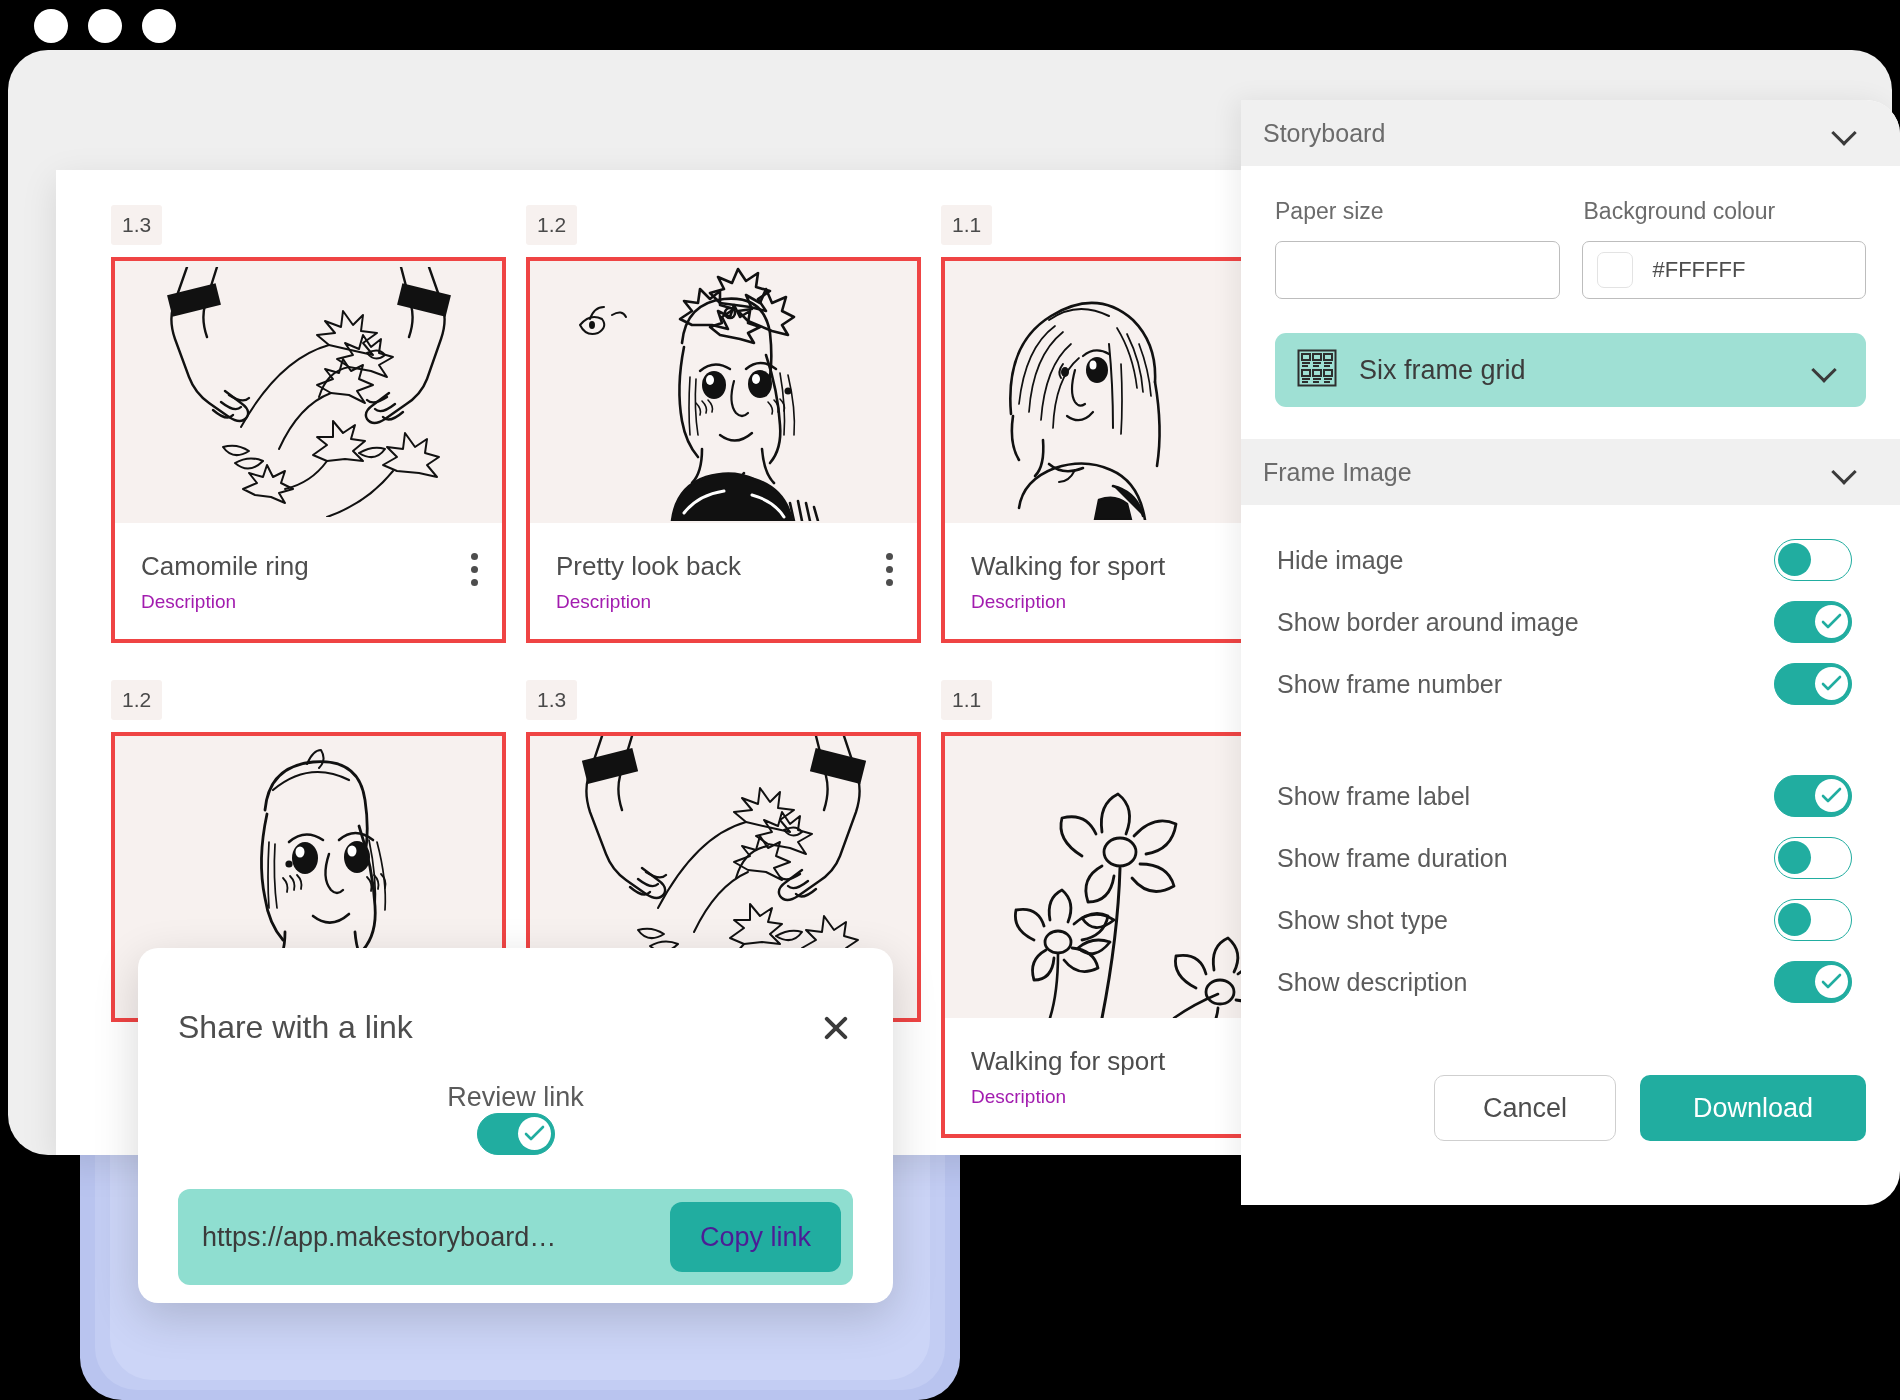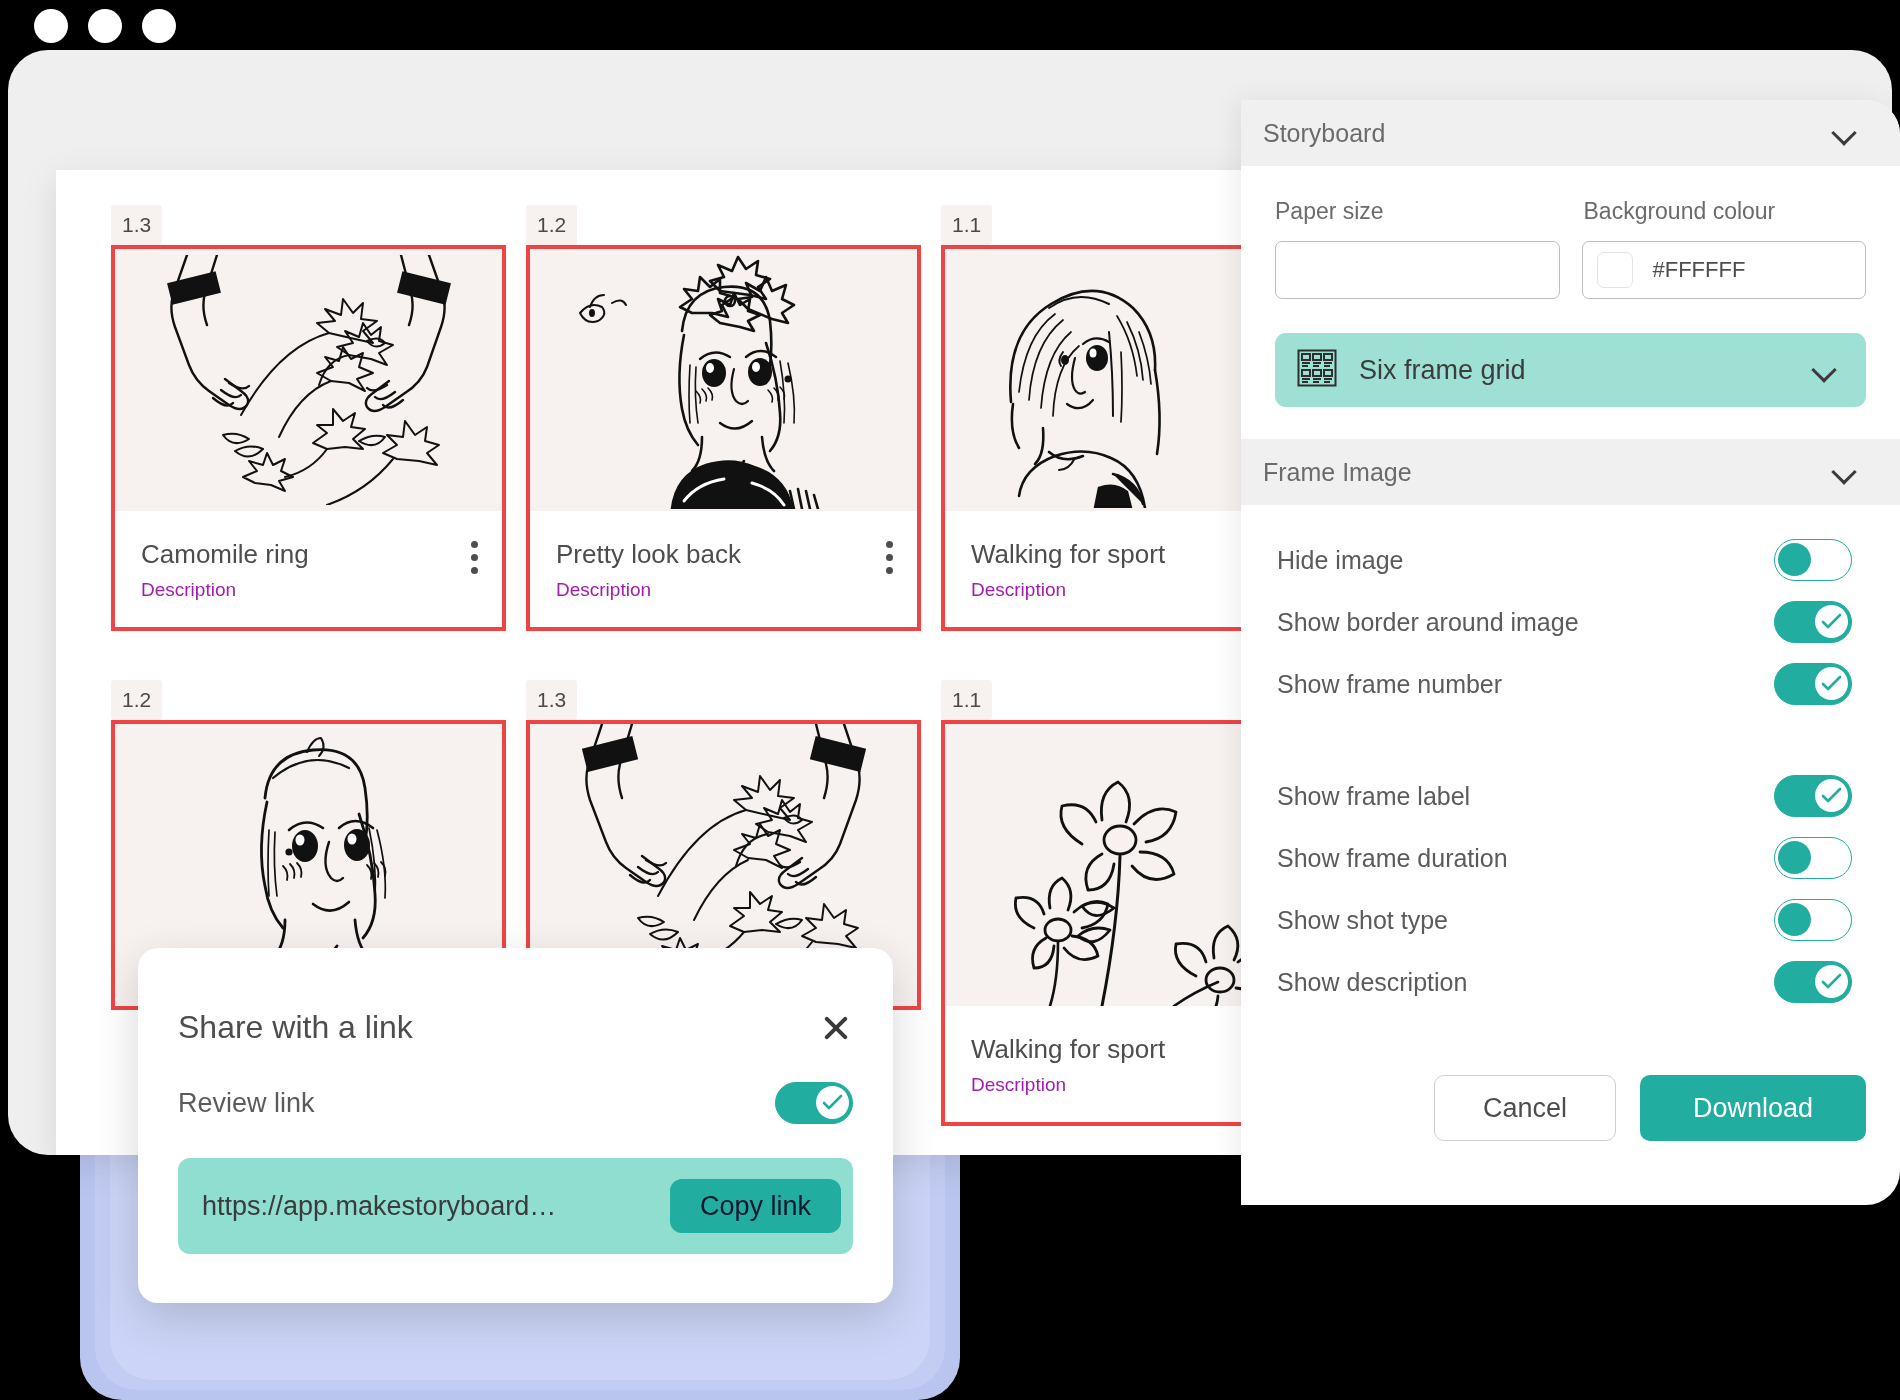--- a/index.html
+++ b/index.html
@@ -48,20 +48,21 @@
     row-gap: 0px;
   }
 
   .frame-cell { position: relative; width: 400px; }
   .frame-number {
     display: inline-block;
     background: #f7f1ef; color: #4a4a4a;
     font-size: 21px; line-height: 1;
     padding: 9px 11px 10px 11px;
     border-radius: 3px;
+    margin-bottom: 12px;
   }
   .frame-card {
     width: 395px; border: 4px solid #ef4444; background: #ffffff;
   }
   .frame-image {
     width: 100%; height: 262px; background: #f7f1ef;
     display: flex; align-items: center; justify-content: center;
     overflow: hidden;
   }
   .frame-image svg { display: block; }
@@ -167,33 +168,34 @@
     width: 34px; height: 34px; position: relative; cursor: pointer;
   }
   #share-close::before, #share-close::after {
     content: ""; position: absolute; left: 2px; top: 15px; width: 30px; height: 4px;
     background: #3a3a3a; border-radius: 2px;
   }
   #share-close::before { transform: rotate(45deg); }
   #share-close::after  { transform: rotate(-45deg); }
 
   #review-row {
-    display: flex; align-items: center; justify-content: space-between;
+    display: flex; align-items: center; justify-content: flex-end;
     padding-top: 36px;
+    flex-direction: column;
   }
   #review-label { font-size: 27px; color: #5b5b5b; }
 
   #link-bar {
     margin-top: 34px; height: 96px; background: #8fded0; border-radius: 12px;
     display: flex; align-items: center; justify-content: space-between;
     padding: 0 12px 0 24px;
   }
   #link-url { font-size: 27px; color: #3b3b3b; }
   #copy-link-button {
-    height: 54px; padding: 1px 30px; background: #21ada0; color: #0f172a;
+    height: 70px; padding: 1px 30px; background: #21ada0; color: #4c1d95;
     border: none; border-radius: 12px; font-size: 27px; cursor: pointer;
     font-family: "Liberation Sans", sans-serif;
   }
 </style>
 </head>
 <body>
 
 <div class="stack" id="stack-3"></div>
 <div class="stack" id="stack-2"></div>
 <div class="stack" id="stack-1"></div>

